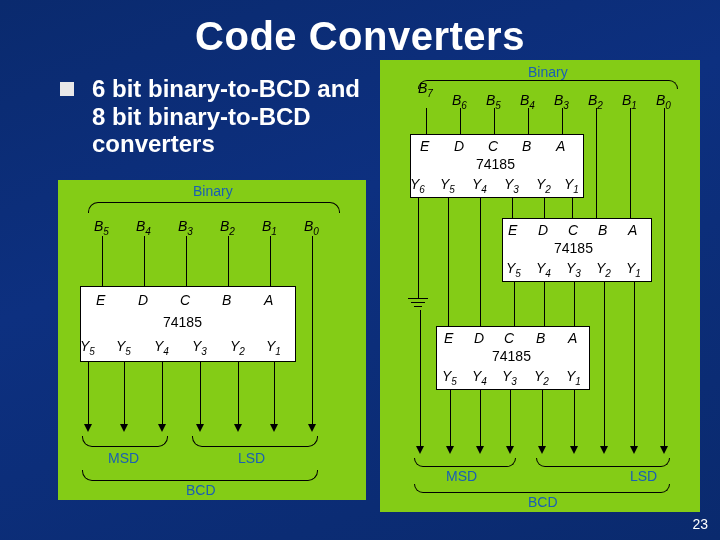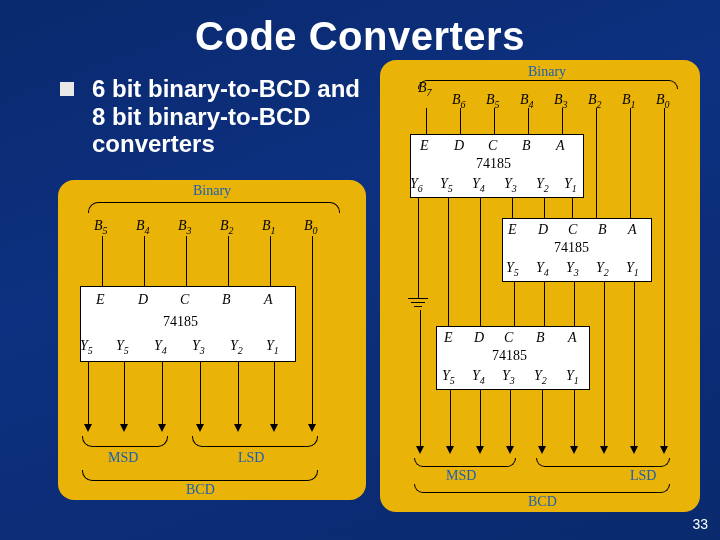--- a/index.html
+++ b/index.html
@@ -15,23 +15,22 @@
   }
   .body-text{
     position:absolute;left:92px;top:75px;width:270px;
     font-size:24px;font-weight:bold;color:#fff;line-height:1.15;
   }
   .bullet{
     position:absolute;left:60px;top:82px;width:14px;height:14px;
     background:#e8e8e8;
   }
   .fig{
-    position:absolute;background:#eab308;color:#000;
-    font-family:Liberation Serif, serif;
-    border-radius:16px;
+    position:absolute;background:#84cc16;color:#000;
+    font-family:Liberation Sans, sans-serif;
   }
   .fig-left{left:58px;top:180px;width:308px;height:320px}
   .fig-right{left:380px;top:60px;width:320px;height:452px}
   .page-num{
     position:absolute;right:12px;bottom:8px;color:#fff;font-size:14px;
   }
   
   .lbl{position:absolute;font-size:14px;white-space:nowrap}
   .ital{font-style:italic}
   .box{position:absolute;border:1.5px solid #000;background:#fff}
@@ -209,13 +208,13 @@
     <div class="arrow-down" style="left:36px;top:386px"></div>
 
   <div class="brace-bot" style="left:34px;top:398px;width:100px;height:8px"></div>
   <span class="lbl" style="left:66px;top:408px;color:#1a5fb4">MSD</span>
   <div class="brace-bot" style="left:156px;top:398px;width:132px;height:8px"></div>
   <span class="lbl" style="left:250px;top:408px;color:#1a5fb4">LSD</span>
   <div class="brace-bot" style="left:34px;top:424px;width:254px;height:8px"></div>
   <span class="lbl" style="left:148px;top:434px;color:#1a5fb4">BCD</span>
 </div>
 
-<div class="page-num">33</div>
+<div class="page-num">23</div>
 
 </body></html>

